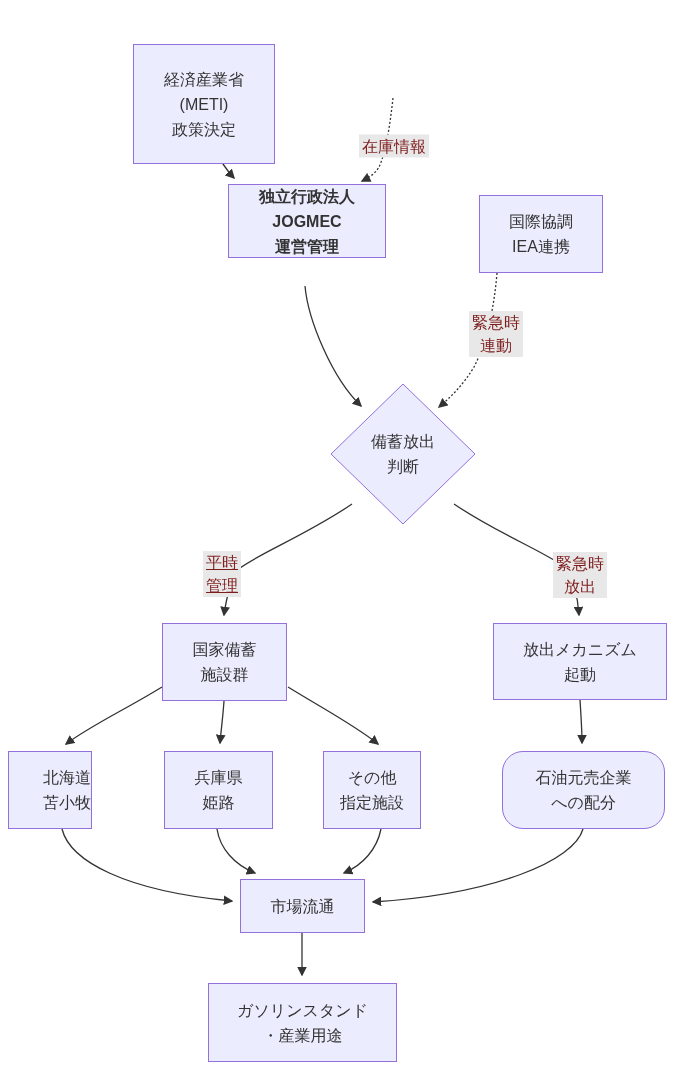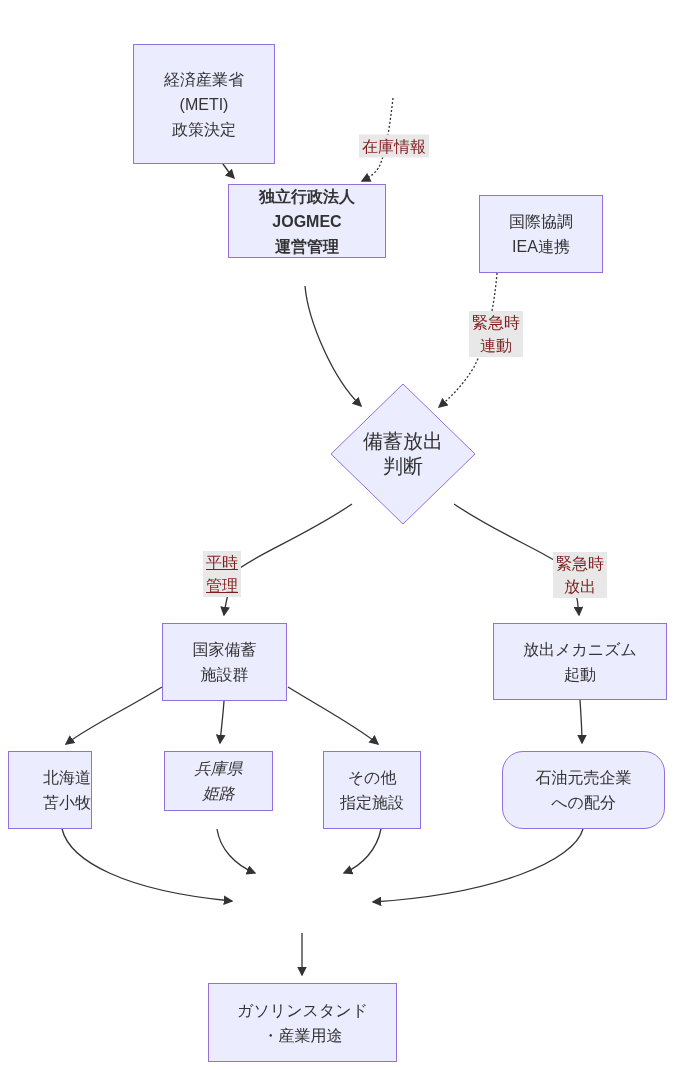--- a/index.html
+++ b/index.html
@@ -29,21 +29,21 @@
     display: flex;
     align-items: center;
     justify-content: center;
     text-align: center;
     white-space: pre-line;
   }
   .diamond-label {
     position: absolute;
     transform: translate(-50%, -50%);
     color: #333333;
-    font-size: 20px;
+    font-size: 16px;
     line-height: 25px;
     text-align: center;
     white-space: pre-line;
   }
   .edge-label {
     position: absolute;
     transform: translate(-50%, -50%);
     background: #e8e8e8;
     color: #7f1d1d;
     font-size: 16px;
@@ -113,35 +113,38 @@
   <div class="node" style="left:493px; top:623px; width:174px; height:77px;">
     <span>放出メカニズム
 起動</span>
   </div>
 
   <div class="node" style="left:8px; top:751px; width:84px; height:78px;justify-content:flex-end;">
     <span>北海道
 苫小牧</span>
   </div>
 
-  <div class="node" style="left:164px; top:751px; width:109px; height:60px;font-style:italic;">
+  <div class="node" style="left:164px; top:751px; width:109px; height:78px;">
     <span>兵庫県
 姫路</span>
   </div>
 
   <div class="node" style="left:323px; top:751px; width:98px; height:78px;">
     <span>その他
 指定施設</span>
   </div>
 
   <div class="node" style="left:502px; top:751px; width:163px; height:78px;border-radius:21px;">
     <span>石油元売企業
 への配分</span>
   </div>
 
+  <div class="node" style="left:240px; top:879px; width:125px; height:54px;">
+    <span>市場流通</span>
+  </div>
 
   <div class="node" style="left:208px; top:983px; width:189px; height:79px;font-family:Liberation Serif, serif;">
     <span>ガソリンスタンド
 ・産業用途</span>
   </div>
 
   <div class="edge-label" style="left:394px; top:146px;">在庫情報</div>
 
   <div class="edge-label" style="left:496px; top:334px;">緊急時
 連動</div>

